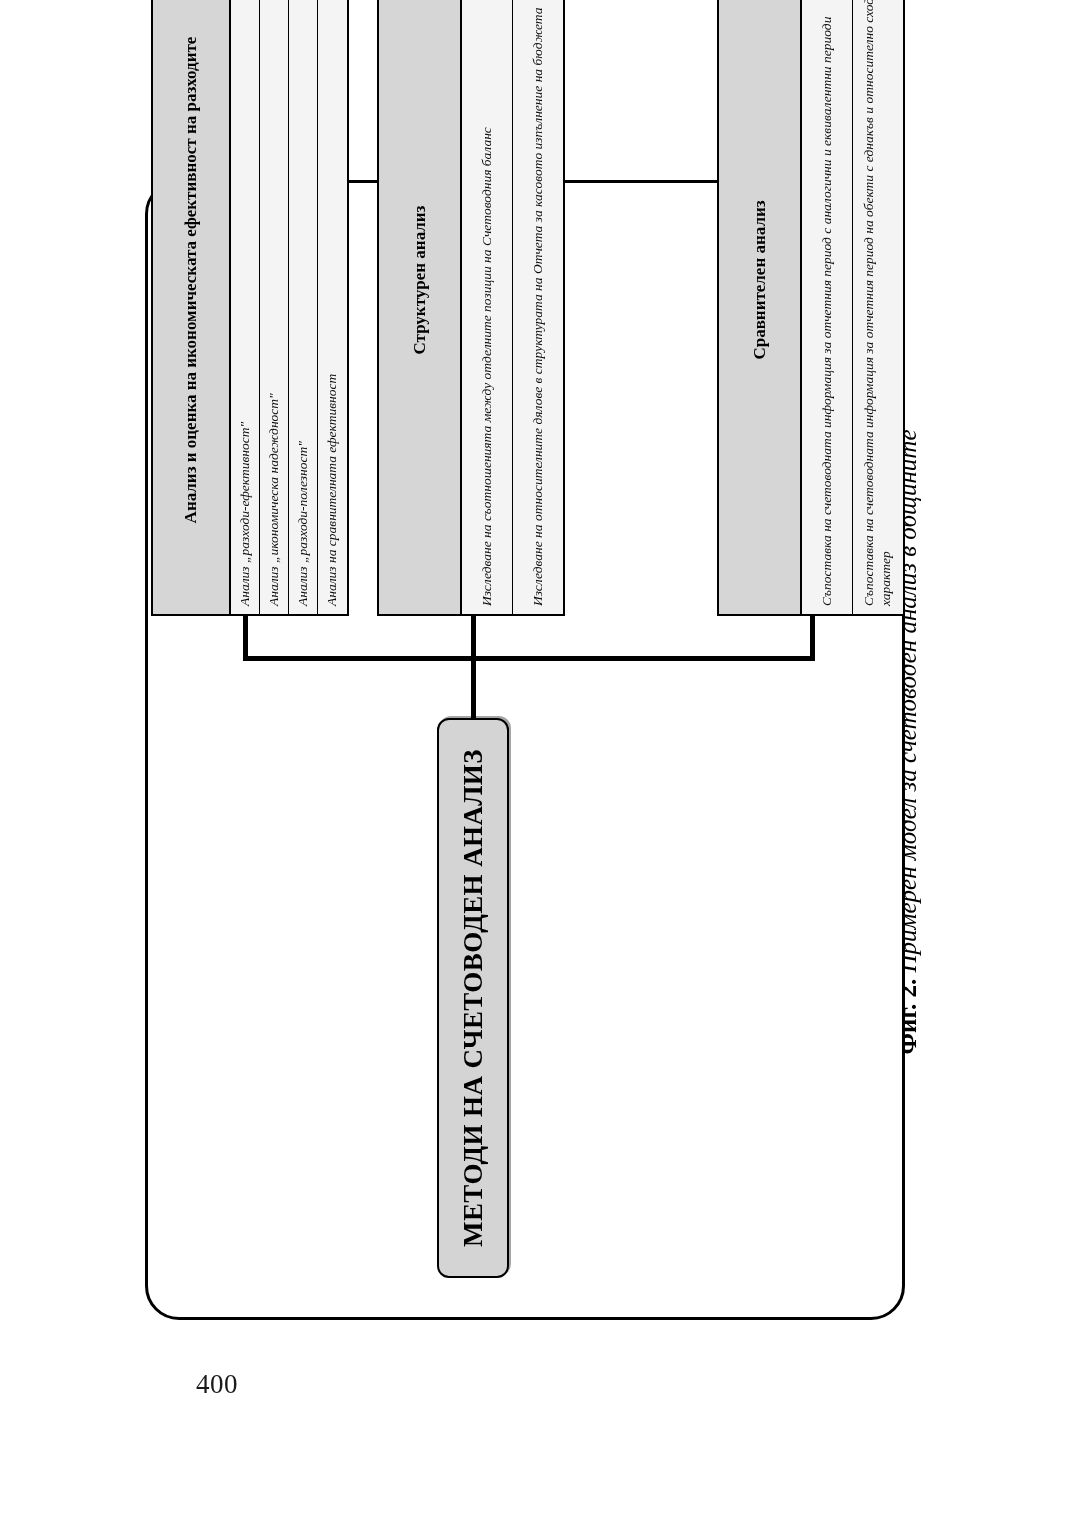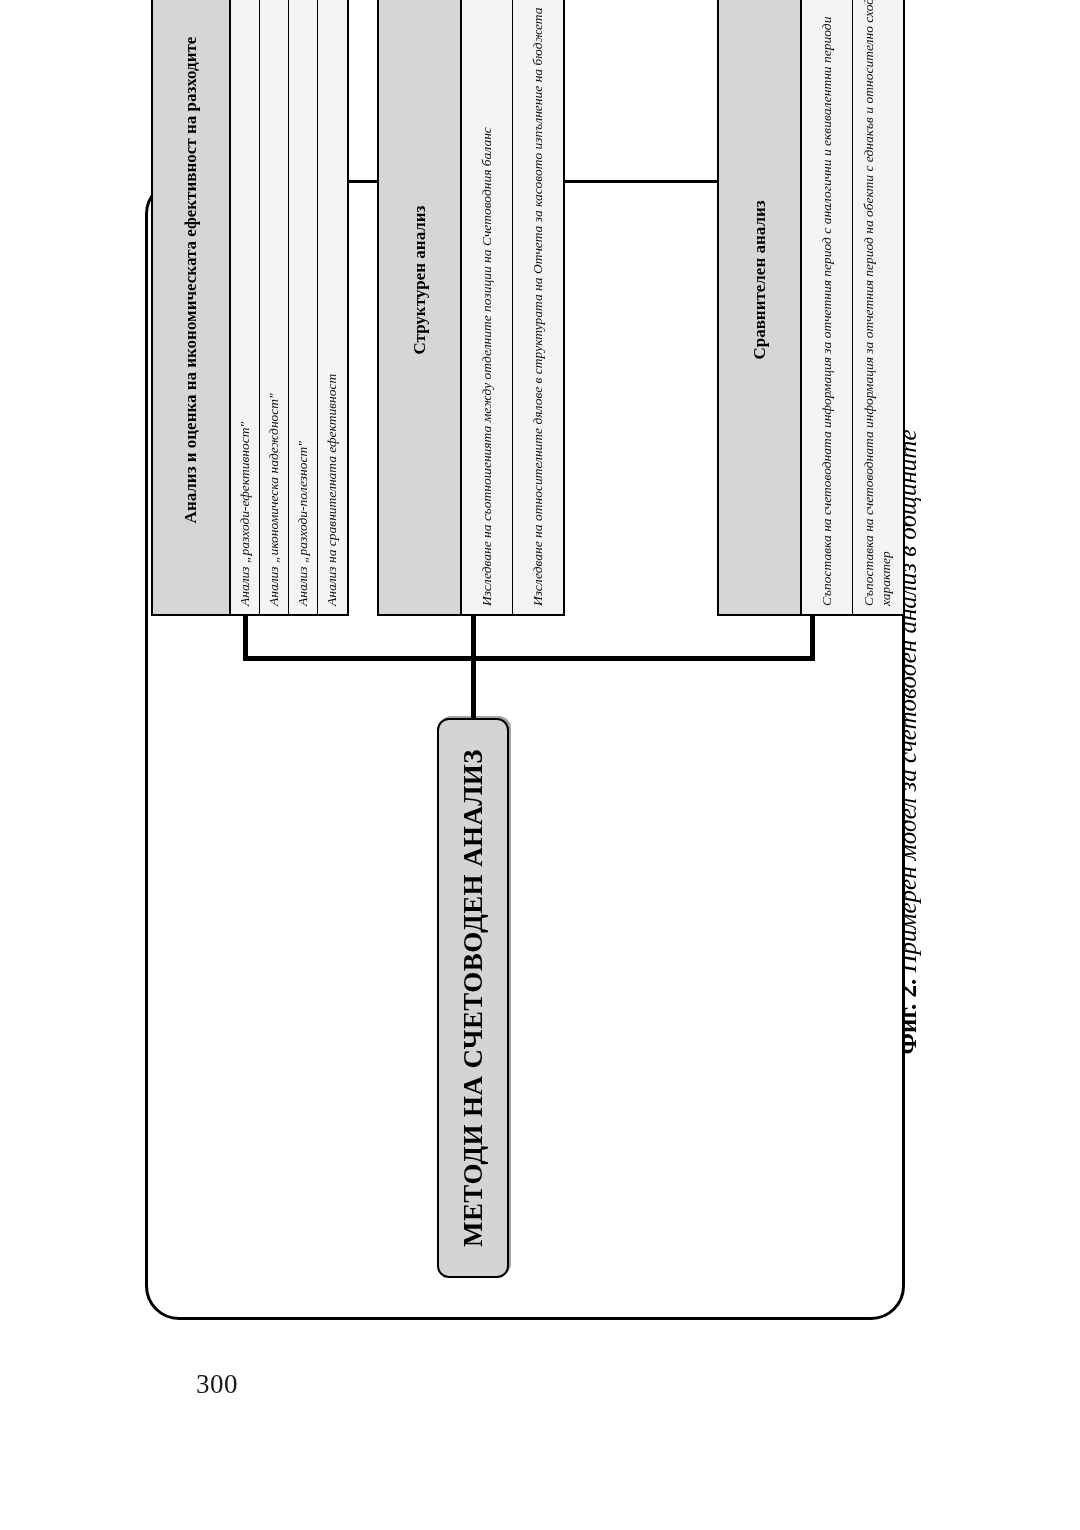--- a/index.html
+++ b/index.html
@@ -163,21 +163,21 @@
     font-style: italic;
     font-size: 13.5px;
     line-height: 1.22;
     color: #0d0d0d;
   }
   .group-cell:last-child { border-bottom: none; }
 </style>
 </head>
 <body>
 
-<div id="page-number">300</div>
+<div id="page-number">400</div>
 
 <div id="figure-caption">
   <span class="cap-num">Фиг. 2.</span>
   <span class="cap-text">Примерен модел за счетоводен анализ в общините</span>
 </div>
 
 <div id="diagram-stage">
 
   <div id="outer-frame"></div>
 

